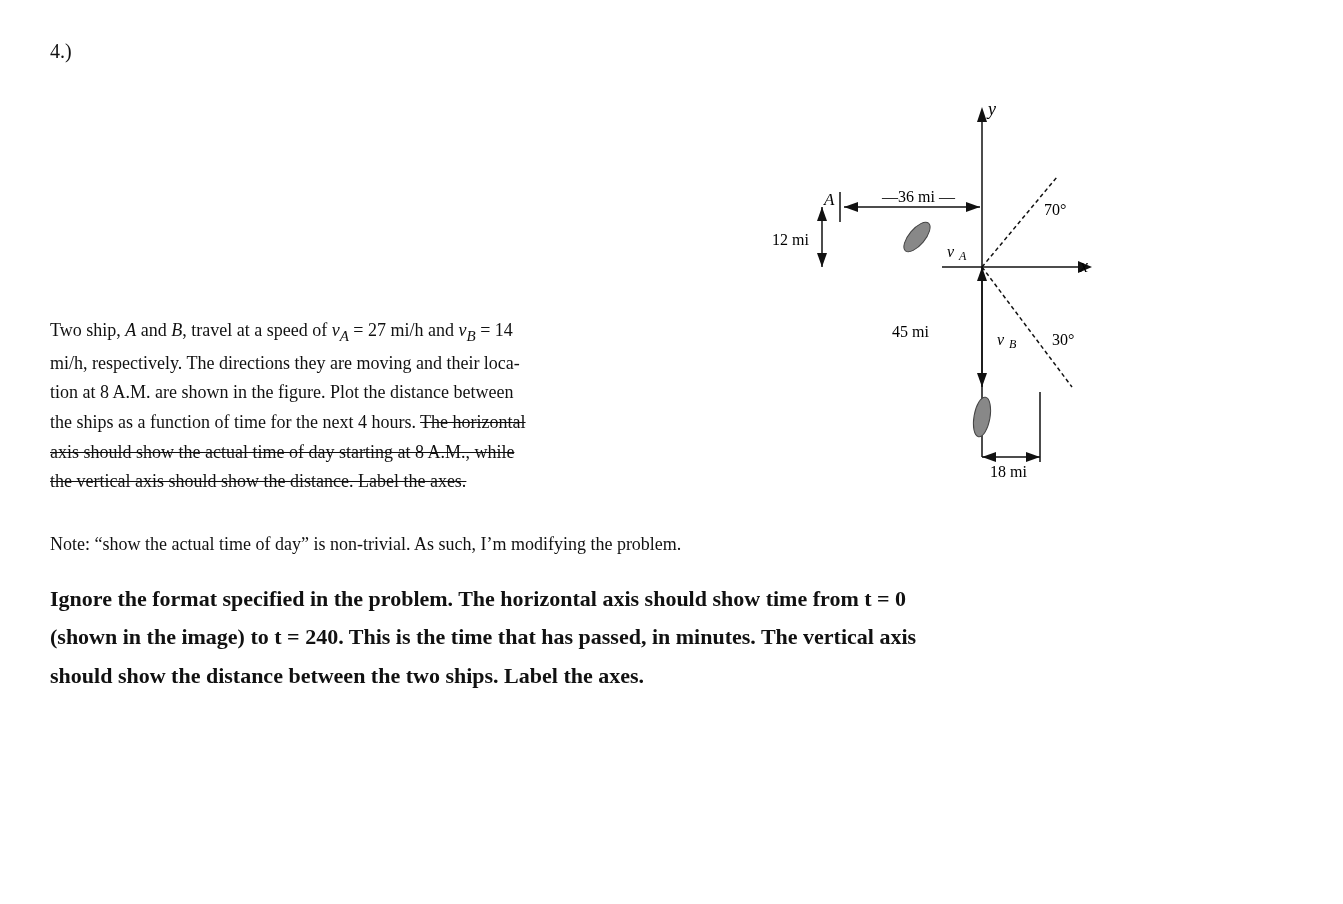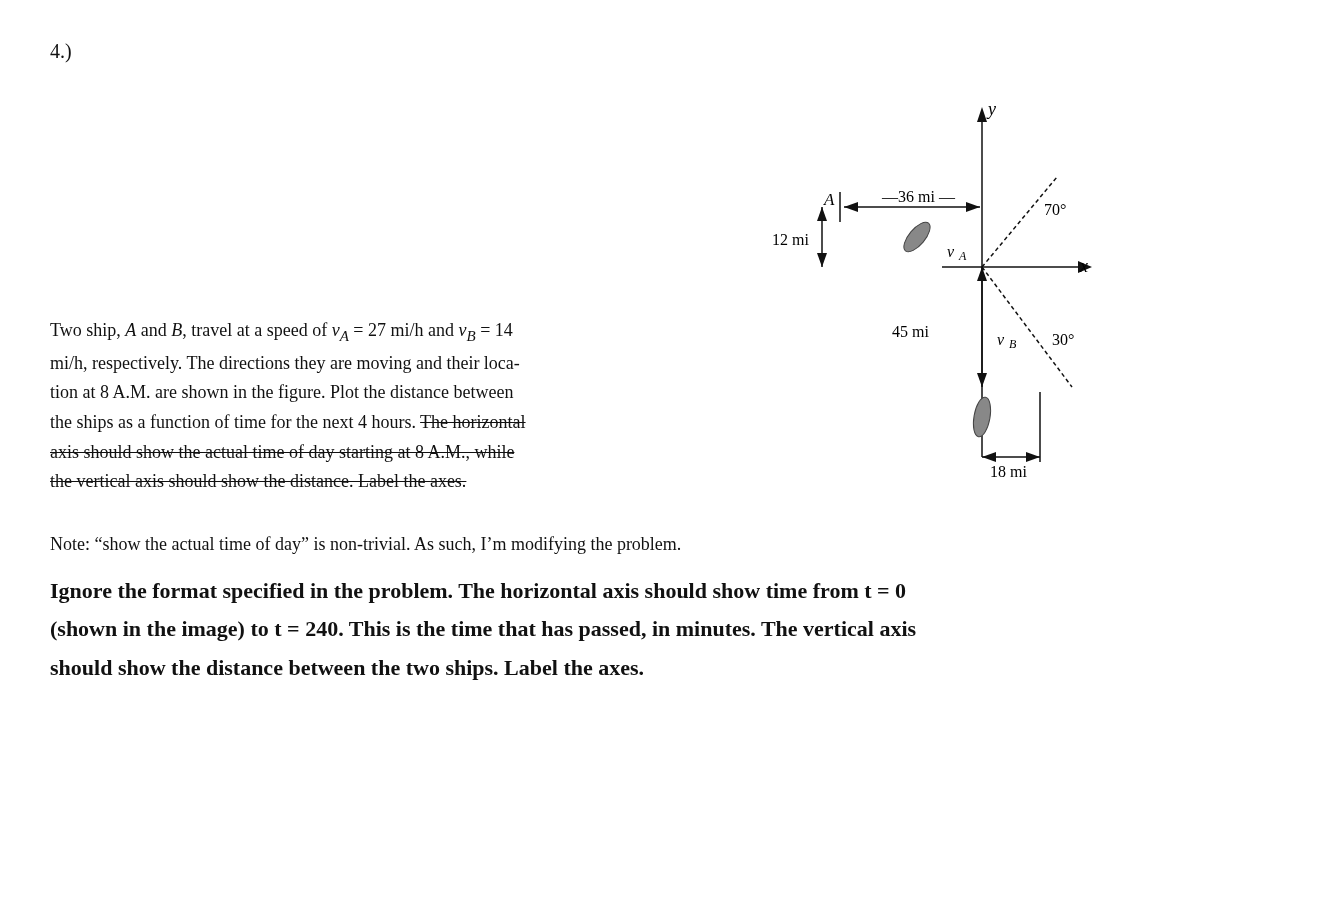--- a/index.html
+++ b/index.html
@@ -40,21 +40,21 @@
       flex: 1;
       display: flex;
       justify-content: center;
       align-items: flex-start;
       padding-top: 10px;
     }
 
     .note-section {
       font-size: 18px;
       line-height: 1.7;
-      margin-bottom: 12px;
+      margin-bottom: 20px;
       max-width: 900px;
     }
 
     .bold-section {
       font-size: 22px;
       font-weight: bold;
       line-height: 1.75;
       max-width: 900px;
     }
 

